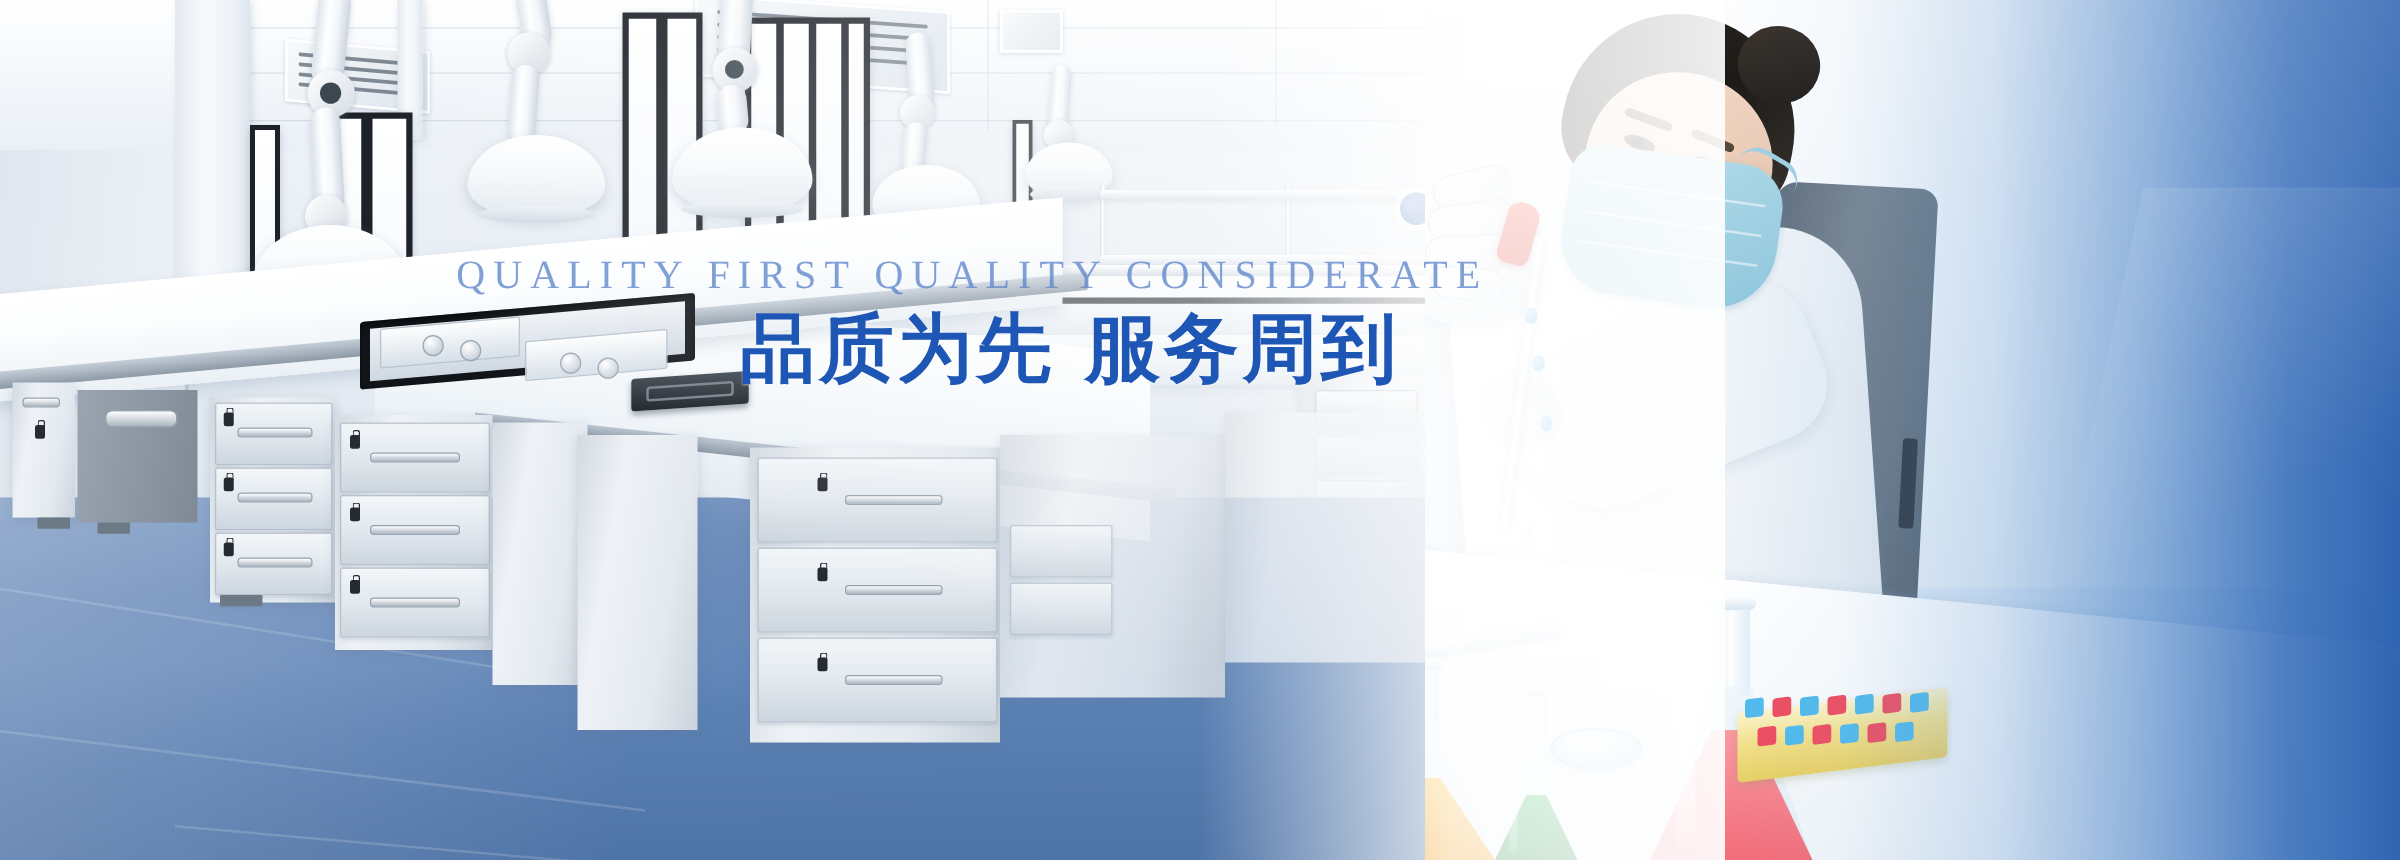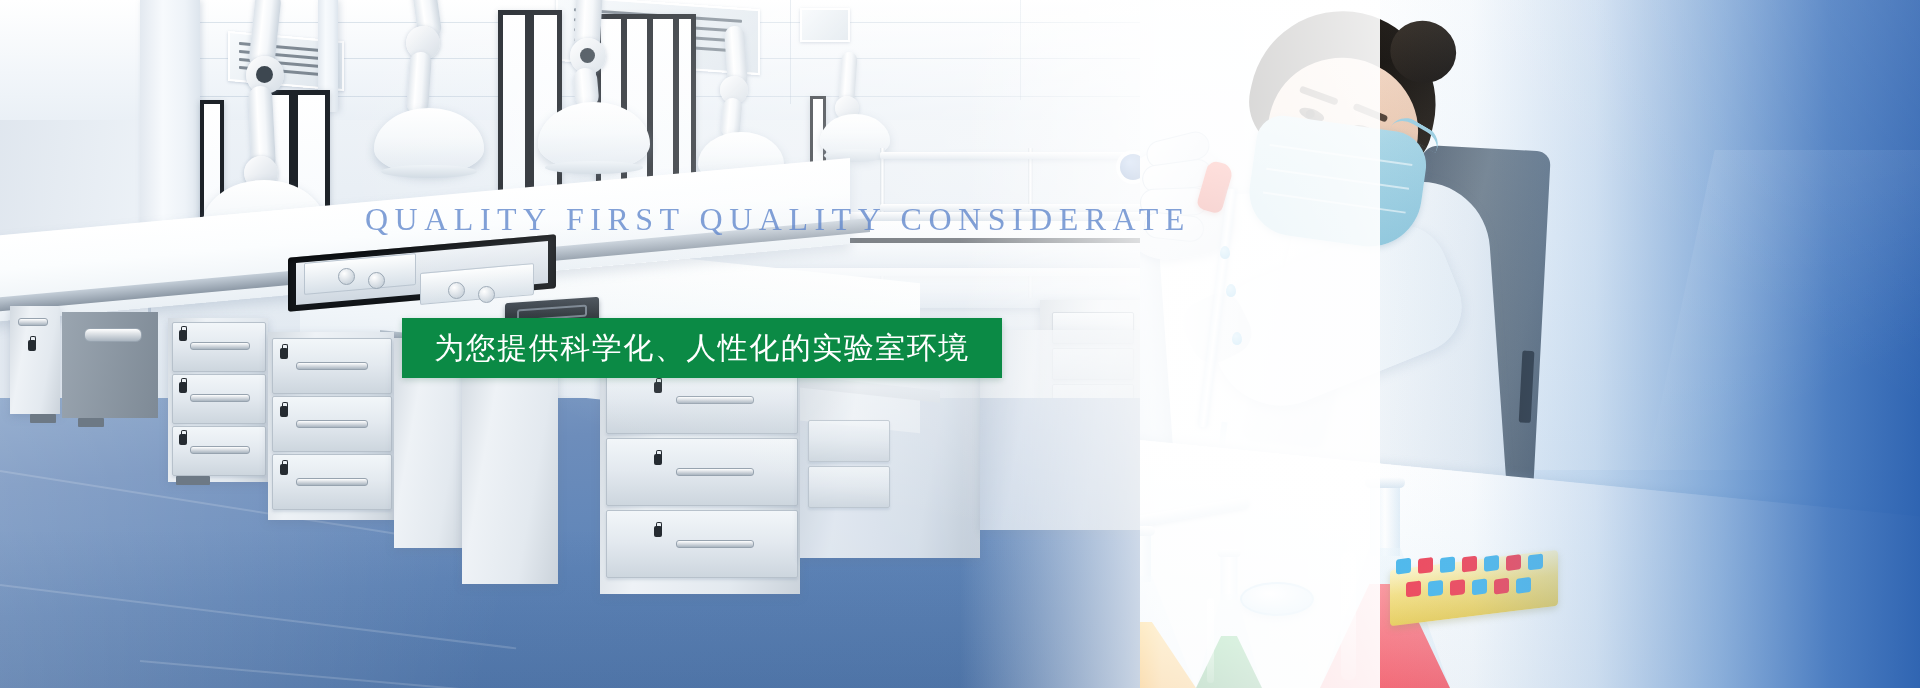--- a/index.html
+++ b/index.html
@@ -751,19 +751,19 @@
     <div class="blue-facet"></div>
     <div class="blue-facet2"></div>
   </div>
 
   <div class="seam-haze"></div>
 
   <div class="copy">
 
     <div class="eyebrow">QUALITY  FIRST  QUALITY  CONSIDERATE</div>
 
-
-    <div class="subbar">
-      <span class="sub">为您提供科学化、人性化的实验室环境</span>
-    </div>
+    <div class="headline">
+      <span>品质为先</span><span class="gap"></span><span>服务周到</span>
+    </div>
+
 
   </div>
 </div>
 
 </body></html>

